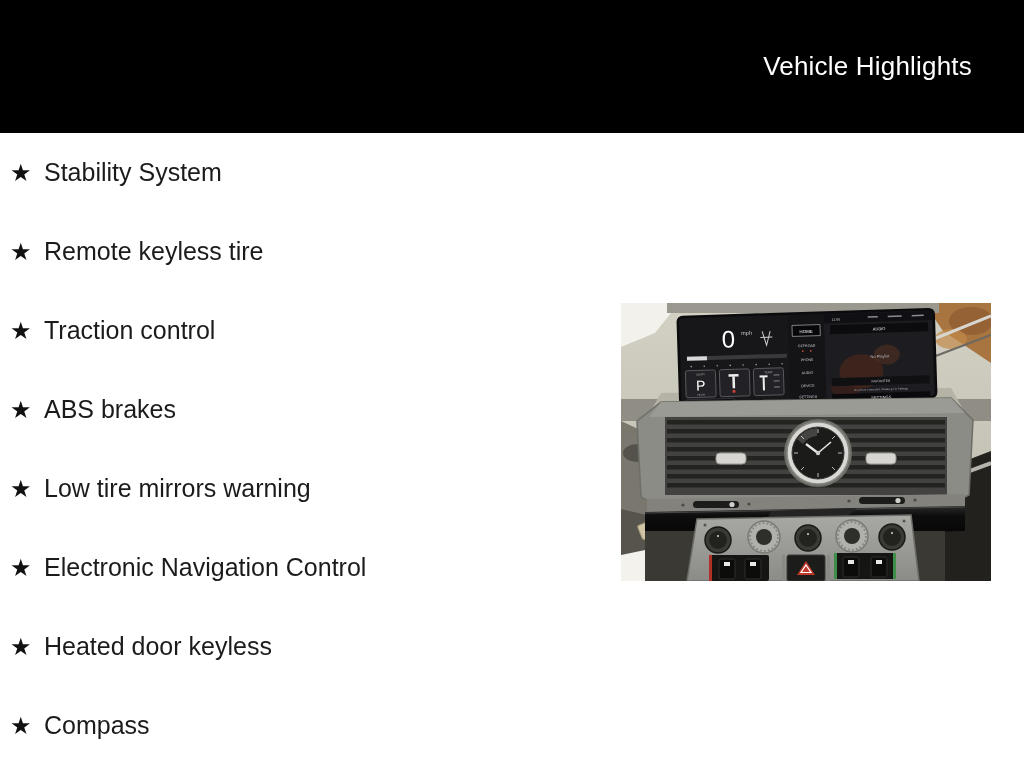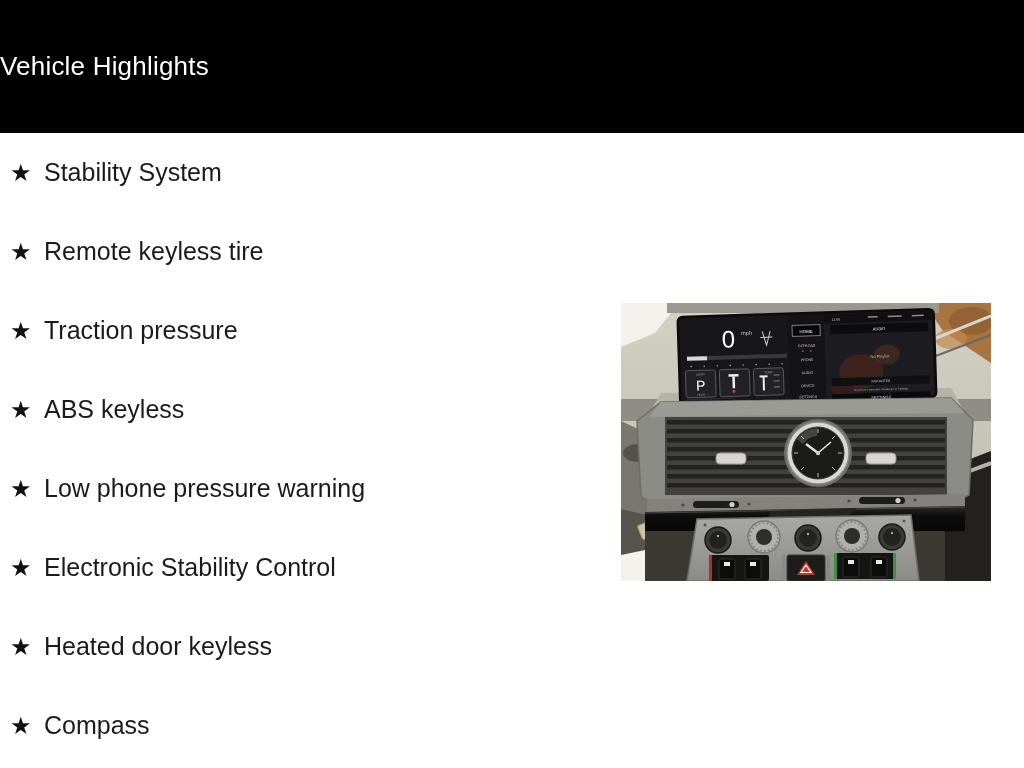--- a/index.html
+++ b/index.html
@@ -7,21 +7,21 @@
     width: 1024px; height: 768px;
     background: #ffffff;
     position: relative;
     overflow: hidden;
     font-family: "Liberation Sans", "DejaVu Sans", sans-serif;
   }
   .header {
     position: absolute; left: 0; top: 0;
     width: 1024px; height: 133px;
     background: #000000;
-    display: flex; align-items: center; 
+    display: flex; align-items: center; justify-content: flex-end;
     padding-right: 52px; box-sizing: border-box;
   }
   .header-title {
     color: #ffffff; font-size: 26px; letter-spacing: 0.2px;
   }
   ul.features {
     position: absolute; left: 10px; top: 158px;
     list-style: none; margin: 0; padding: 0;
   }
   ul.features li {
@@ -51,33 +51,33 @@
   <li>
     <span class="star">★</span>
     <span>Stability System</span>
   </li>
   <li>
     <span class="star">★</span>
     <span>Remote keyless tire</span>
   </li>
   <li>
     <span class="star">★</span>
-    <span>Traction pressure</span>
-  </li>
-  <li>
-    <span class="star">★</span>
-    <span>ABS keyless</span>
-  </li>
-  <li>
-    <span class="star">★</span>
-    <span>Low phone pressure warning</span>
-  </li>
-  <li>
-    <span class="star">★</span>
-    <span>Electronic Stability Control</span>
+    <span>Traction control</span>
+  </li>
+  <li>
+    <span class="star">★</span>
+    <span>ABS brakes</span>
+  </li>
+  <li>
+    <span class="star">★</span>
+    <span>Low tire mirrors warning</span>
+  </li>
+  <li>
+    <span class="star">★</span>
+    <span>Electronic Navigation Control</span>
   </li>
   <li>
     <span class="star">★</span>
     <span>Heated door keyless</span>
   </li>
   <li>
     <span class="star">★</span>
     <span>Compass</span>
   </li>
 </ul>

